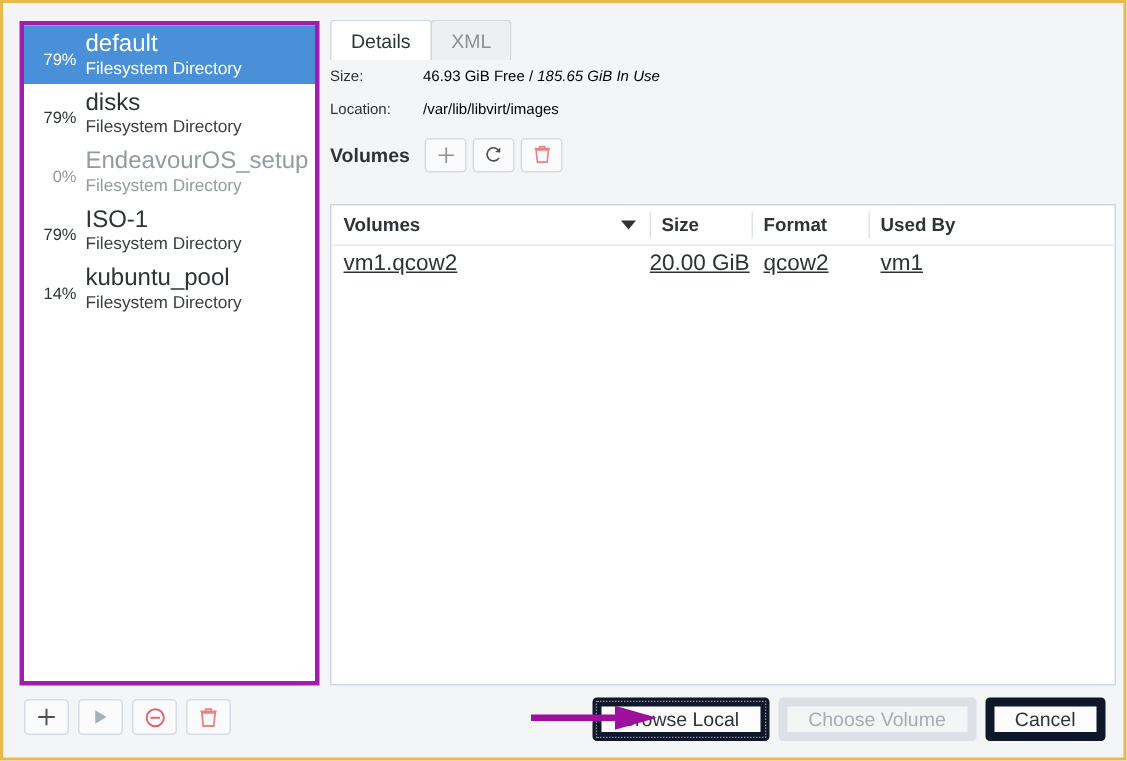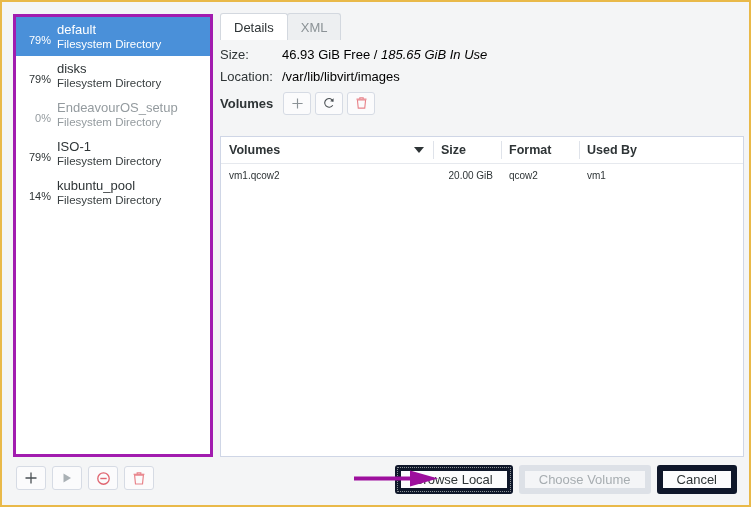--- a/index.html
+++ b/index.html
@@ -67,21 +67,21 @@
   }
   .pool-row.selected .pool-pct { color: #ffffff; }
   .pool-texts {
     display: flex;
     flex-direction: column;
     justify-content: center;
     line-height: 1.22;
     padding-left: 2px;
   }
   .pool-name {
-    font-size: 13px;
+    font-size: 16px;
     color: #2e3436;
   }
   .pool-row.selected .pool-name { color: #ffffff; }
   .pool-sub {
     font-size: 11.5px;
     color: #3a4042;
   }
   .pool-row.selected .pool-sub { color: #ffffff; }
 
   
@@ -137,23 +137,23 @@
     margin-top: 24px;
   }
 
   .details-body {
     position: absolute;
     left: 0; top: 28px;
     width: 100%;
   }
   .kv-row {
     display: flex;
-    align-items: flex-end;
+    align-items: center;
     height: 22px;
-    font-size: 13px;
+    font-size: 10px;
   }
   .kv-key { width: 62px; color: #2e3436; }
   .kv-val { color: #000000; }
   .kv-val em { font-style: italic; }
 
   .vol-head {
     display: flex;
     align-items: center;
     margin-top: 6px;
     height: 26px;
@@ -206,21 +206,22 @@
     margin-right: 9px;
     width: 0; height: 0;
     border-left: 5px solid transparent;
     border-right: 5px solid transparent;
     border-top: 6px solid #2e3436;
   }
   .vt-row {
     display: flex;
     height: 24px;
     align-items: flex-start;
-    font-size: 10px;
+    font-size: 15px;
+    text-decoration: underline;
   }
   .vt-td {
     box-sizing: border-box;
     padding-left: 8px;
     height: 24px;
     line-height: 24px;
     overflow: hidden;
     white-space: nowrap;
   }
   .col-0 { width: 212px; }

